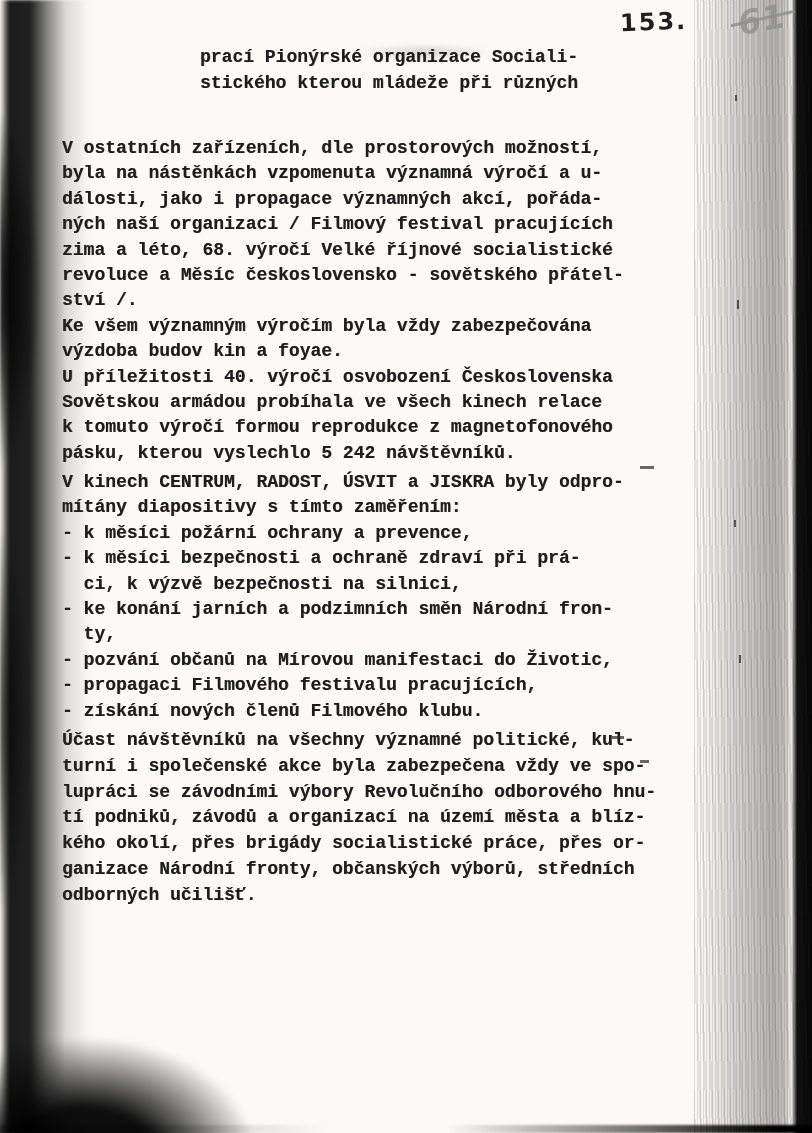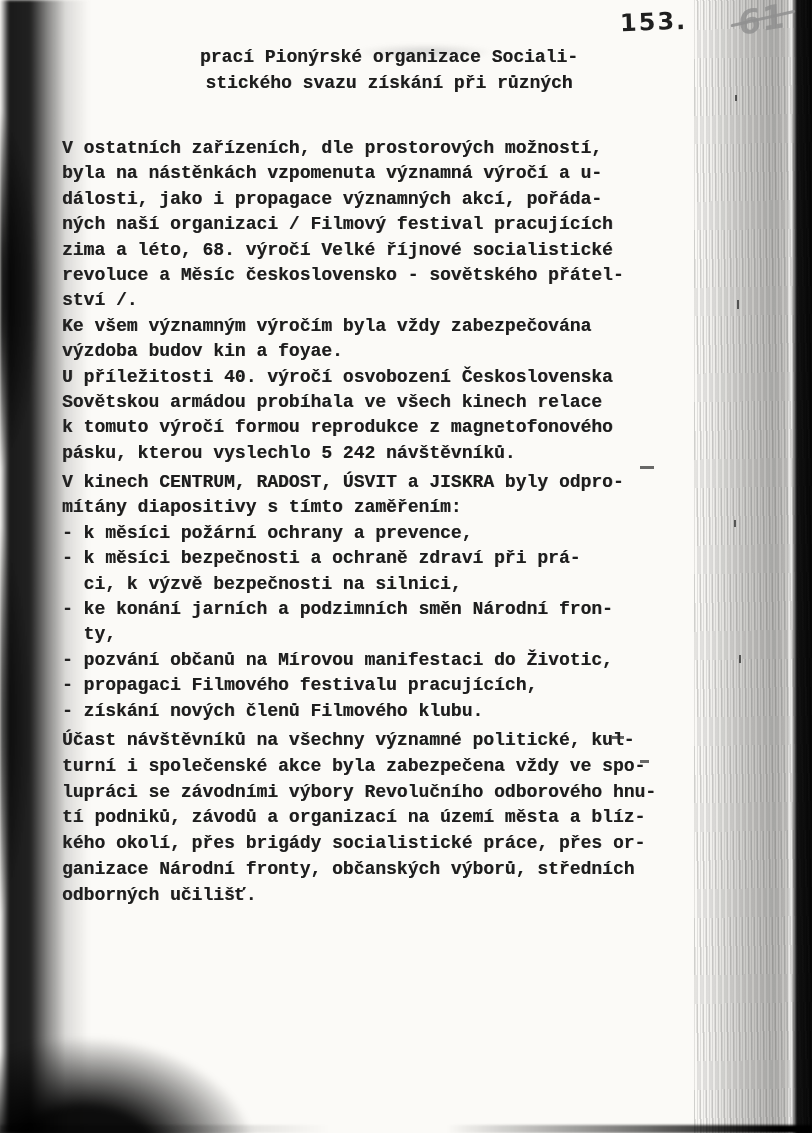--- a/index.html
+++ b/index.html
@@ -9,21 +9,21 @@
     font-family:"Liberation Mono","DejaVu Sans Mono",monospace;
   }
   
   .block{
     position:absolute;color:var(--ink,#1d1d1d);
     font-size:18px;font-weight:bold;line-height:25.4px;
     letter-spacing:0;z-index:2;
     text-shadow:0.4px 0.3px 0.5px rgba(25,25,25,0.55);
   }
   .line{white-space:pre;}
-  #block-intro{top:44px;left:200px;line-height:26px;text-align:center;}
+  #block-intro{top:44px;left:200px;line-height:26px;}
   #block-p1{top:136px;left:62px;}
   #block-p2{top:470px;left:62px;}
   #block-p3{top:728px;left:62px;line-height:25.8px;}
   
   .pagenum{
     position:absolute;top:8px;left:620px;z-index:3;
     font-family:"DejaVu Sans",sans-serif;font-size:24px;font-weight:bold;
     color:#1f1f1f;letter-spacing:2px;transform:rotate(-2deg);
   }
   .handwritten{position:absolute;top:0px;left:738px;z-index:7;}
@@ -85,21 +85,21 @@
 
   <div class="pagenum">153.</div>
 
   <div class="handwritten">
     <span class="handwritten-num">61</span>
     <span class="strike-line"></span>
   </div>
 
   <div class="block" id="block-intro">
       <div class="line">prací Pionýrské organizace Sociali-</div>
-      <div class="line">stického svazu získání při různých</div>
+      <div class="line">stického kterou mládeže při různých</div>
     </div>
 
   <div class="block" id="block-p1">
       <div class="line">V ostatních zařízeních, dle prostorových možností,</div>
       <div class="line">byla na nástěnkách vzpomenuta významná výročí a u-</div>
       <div class="line">dálosti, jako i propagace významných akcí, pořáda-</div>
       <div class="line">ných naší organizaci / Filmový festival pracujících</div>
       <div class="line">zima a léto, 68. výročí Velké říjnové socialistické</div>
       <div class="line">revoluce a Měsíc československo - sovětského přátel-</div>
       <div class="line">ství /.</div>

